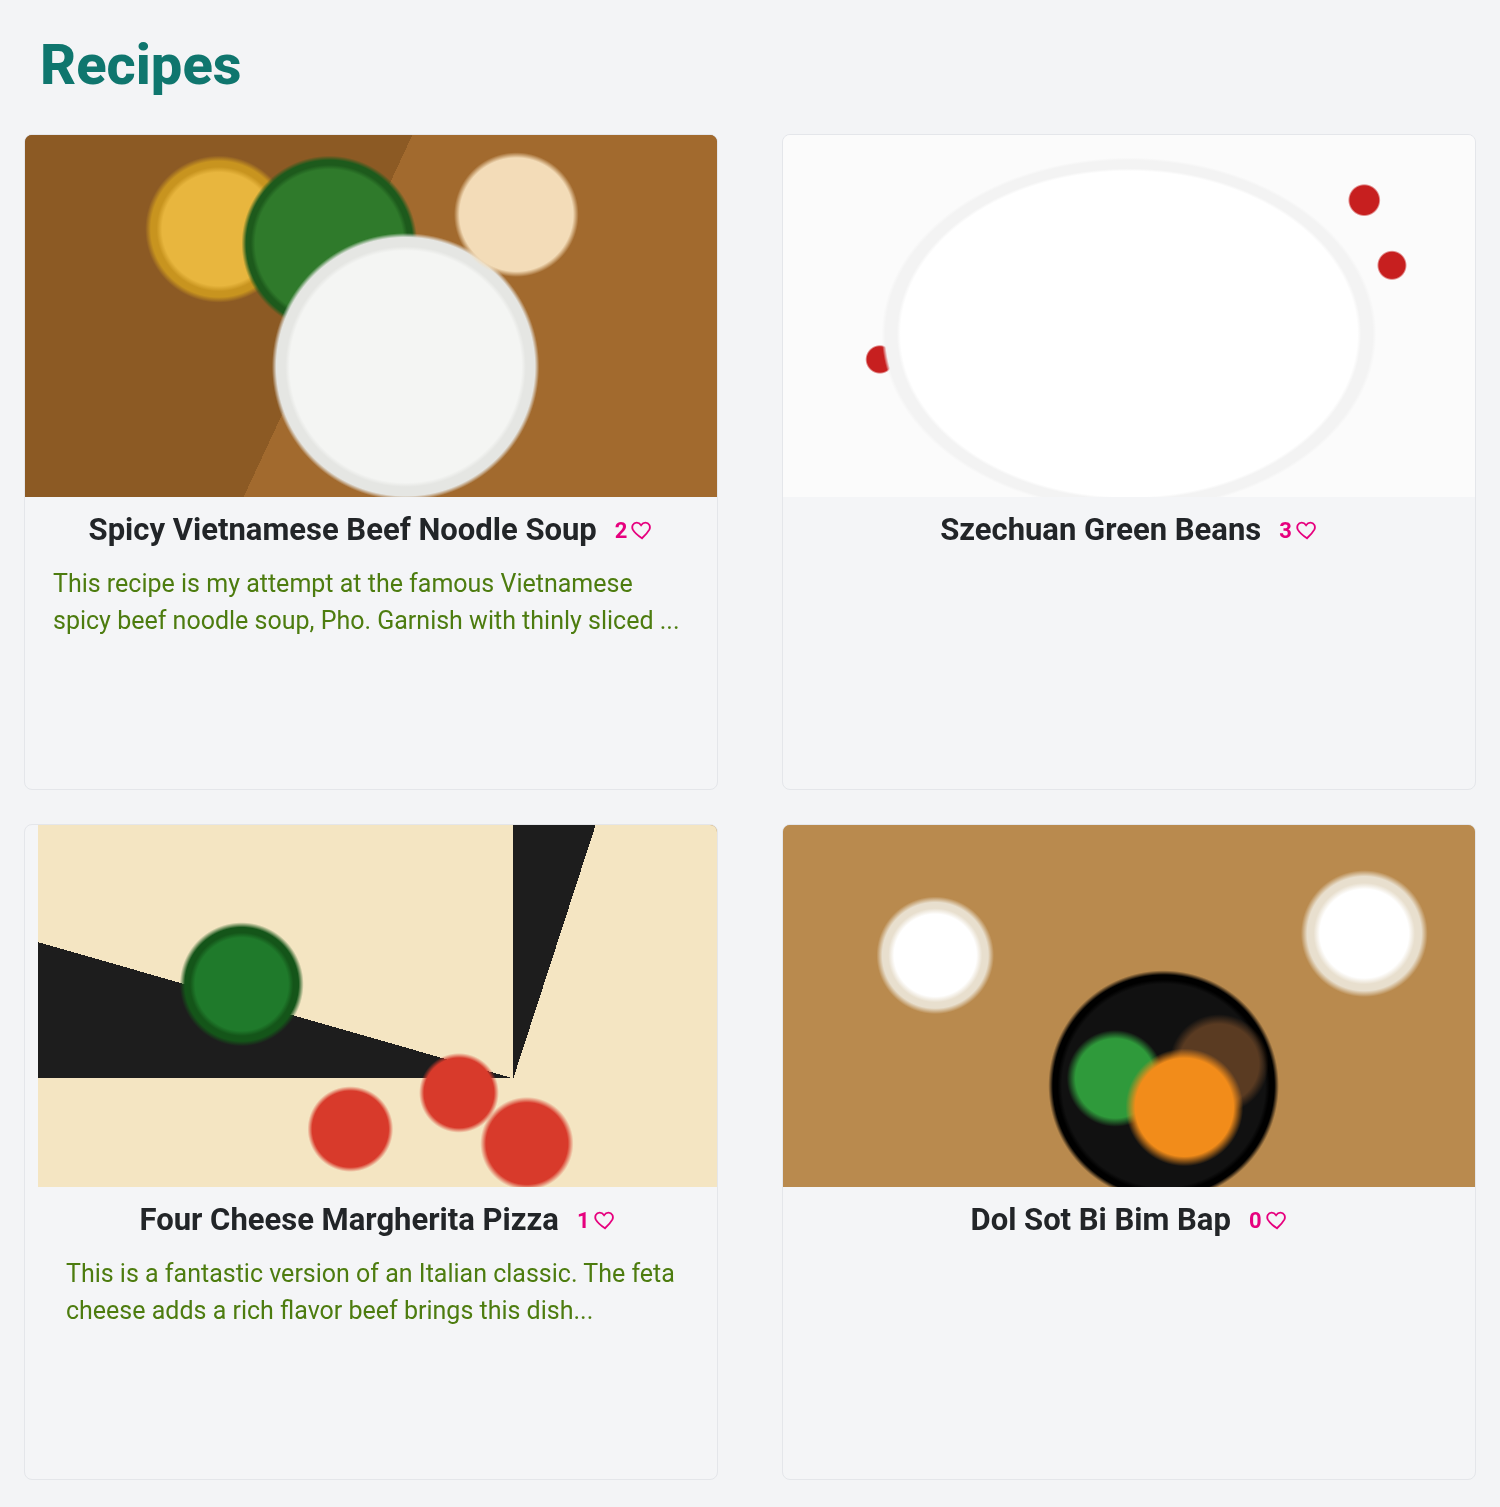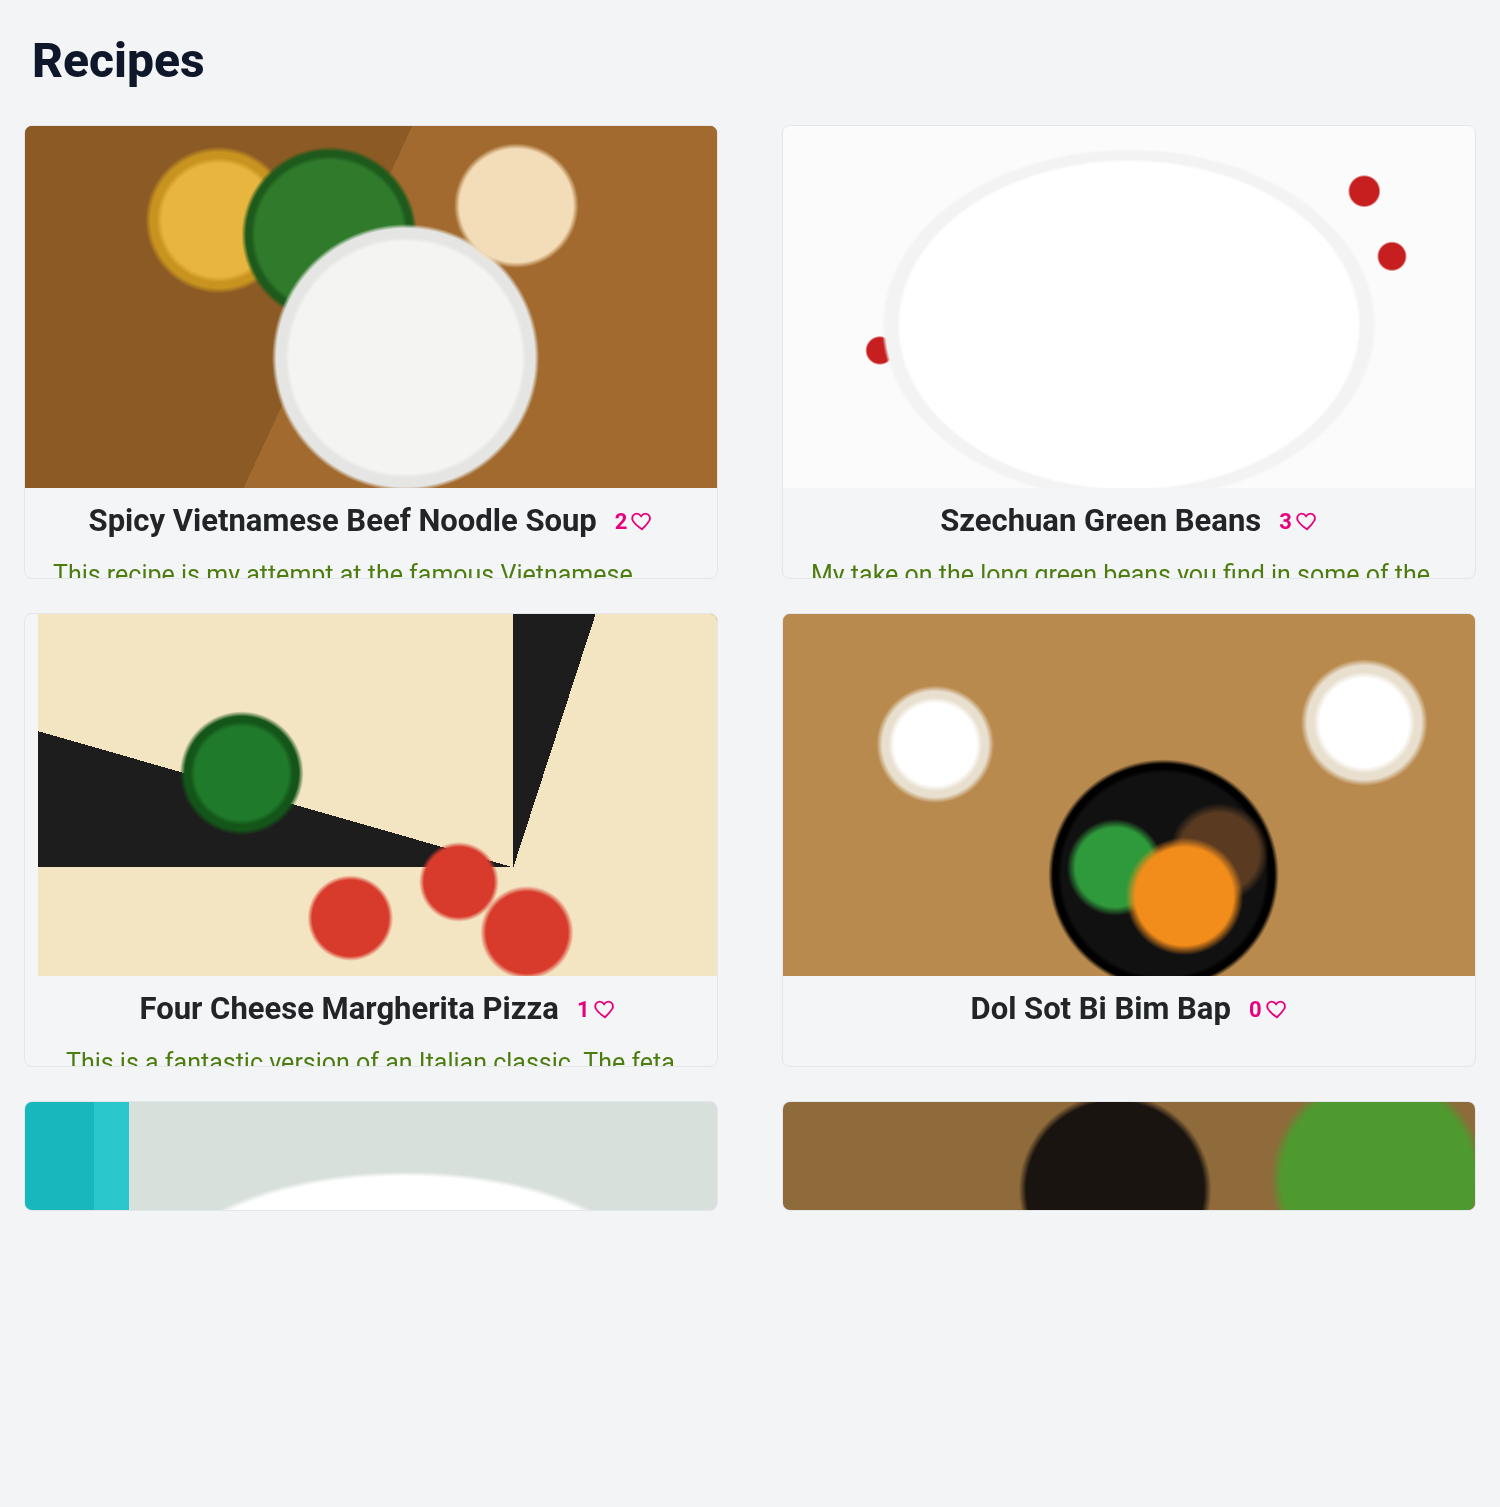--- a/index.html
+++ b/index.html
@@ -5,38 +5,38 @@
   * { box-sizing: border-box; }
   body {
     margin: 0;
     padding: 24px;
     background: #f3f4f6;
     font-family: -apple-system, BlinkMacSystemFont, "Segoe UI", Roboto, Helvetica, Arial, sans-serif;
     color: #222;
     width: 1500px;
   }
   h1.page-title {
-    font-size: 48px;
+    font-size: 56px;
     font-weight: 800;
-    margin: 8px 8px 36px;
-    color: #0f172a;
+    margin: 8px 16px 36px;
+    color: #0f766e;
   }
   .grid {
     display: grid;
     grid-template-columns: 1fr 1fr;
     gap: 34px 64px;
   }
   .card {
     background: #f4f5f7;
     border: 1px solid #e4e6ea;
     border-radius: 8px;
     overflow: hidden;
     display: flex;
     flex-direction: column;
-    height: 454px;
+    height: 656px;
   }
   .card-img {
     width: 100%;
     height: 362px;
     flex: 0 0 362px;
     display: block;
   }
   .card-body {
     padding: 10px 28px 20px;
   }
@@ -169,21 +169,20 @@
         <span class="recipe-title">Szechuan Green Beans</span>
         <span class="likes">
           <span class="like-count">3</span>
           <span class="heart-icon">
             <svg viewBox="0 0 24 24" fill="none" stroke="#e6007e" stroke-width="2">
                 <path d="M12 21s-7.5-4.9-10-9.4C.3 8 2.4 4 6.2 4c2.2 0 3.7 1.2 4.8 2.8C12.1 5.2 13.6 4 15.8 4 19.6 4 21.7 8 20 11.6 17.5 16.1 12 21 12 21z"></path>
               </svg>
           </span>
         </span>
       </div>
-      <div class="desc">My take on the long green beans you find in some of the Asian fusion restaurants. If you don't have the Sze...</div>
     </div>
   </a>
 
   <a class="card" href="#" style="text-decoration:none;color:inherit;padding-left:13px;">
     <div class="card-img img-pizza"></div>
     <div class="card-body">
       <div class="title-row">
         <span class="recipe-title">Four Cheese Margherita Pizza</span>
         <span class="likes">
           <span class="like-count">1</span>

